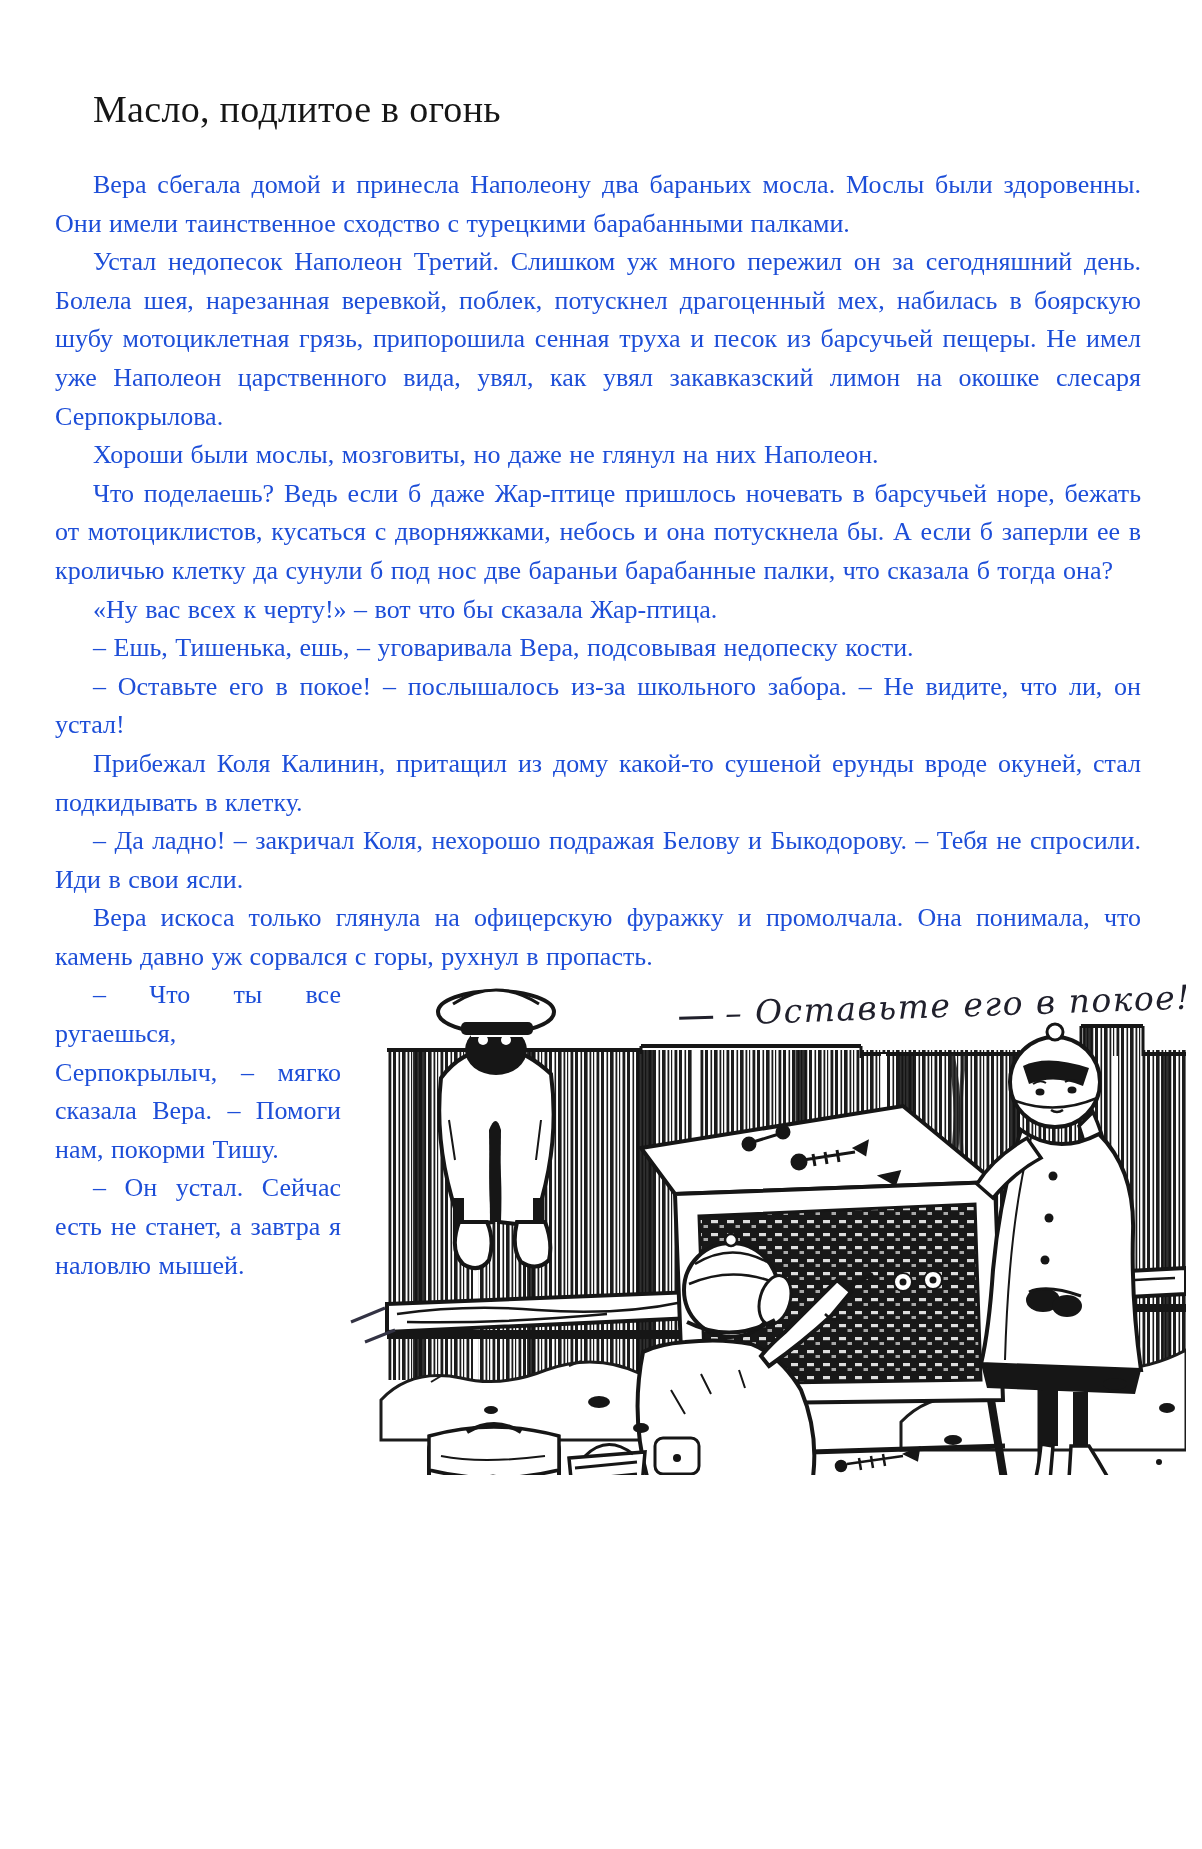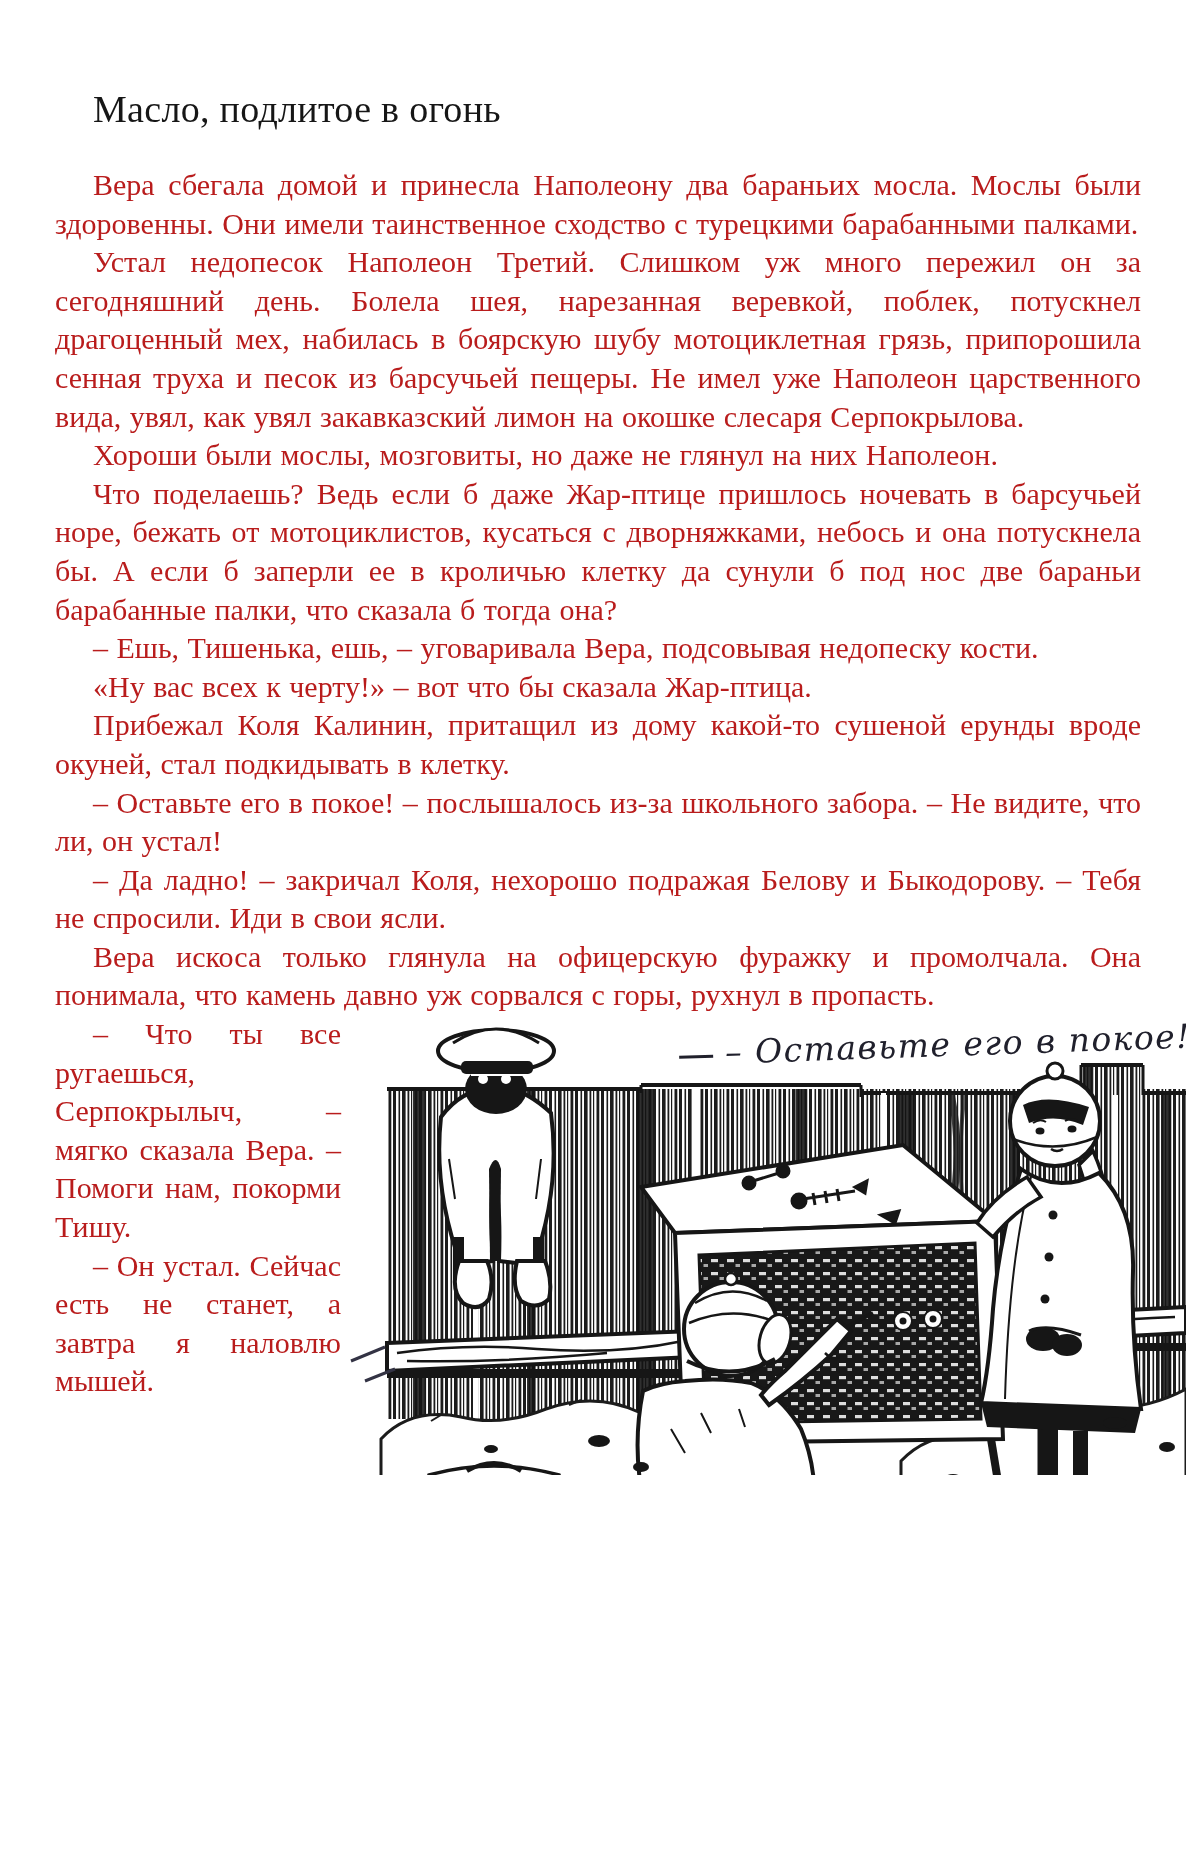--- a/index.html
+++ b/index.html
@@ -12,22 +12,22 @@
     color:#1a1a1a;
   }
   .content {
     position:absolute; left:55px; top:86px; width:1086px;
   }
   .chapter-title {
     font-size:38px; line-height:46px; font-weight:400;
     margin:0 0 34px 38px; letter-spacing:.3px; color:#161616;
   }
   p.body-par {
-    margin:0; font-size:30px; line-height:38.6px;
-    text-align:justify; text-indent:38px; color:#b91c1c;
+    margin:0; font-size:26px; line-height:38.6px;
+    text-align:justify; text-indent:38px; color:#1d4ed8;
     word-spacing:1px;
   }
   .wrap-section { margin-top:0; }
   .figure {
     float:right; width:845px; height:562px;
     margin:-6px -45px 0 0;
     position:relative;
   }
   .figure svg { position:absolute; left:0; top:0; }
   .page-number {
@@ -44,24 +44,24 @@
 
 <div id="page">
   <div class="content">
 
     <h1 class="chapter-title">Масло, подлитое в огонь</h1>
 
     <p class="body-par">Вера сбегала домой и принесла Наполеону два бараньих мосла. Мослы были здоровенны. Они имели таинственное сходство с турецкими барабанными палками.</p>
     <p class="body-par">Устал недопесок Наполеон Третий. Слишком уж много пережил он за сегодняшний день. Болела шея, нарезанная веревкой, поблек, потускнел драгоценный мех, набилась в боярскую шубу мотоциклетная грязь, припорошила сенная труха и песок из барсучьей пещеры. Не имел уже Наполеон царственного вида, увял, как увял закавказский лимон на окошке слесаря Серпокрылова.</p>
     <p class="body-par">Хороши были мослы, мозговиты, но даже не глянул на них Наполеон.</p>
     <p class="body-par">Что поделаешь? Ведь если б даже Жар-птице пришлось ночевать в барсучьей норе, бежать от мотоциклистов, кусаться с дворняжками, небось и она потускнела бы. А если б заперли ее в кроличью клетку да сунули б под нос две бараньи барабанные палки, что сказала б тогда она?</p>
+    <p class="body-par">«Ну вас всех к черту!» – вот что бы сказала Жар-птица.</p>
     <p class="body-par">– Ешь, Тишенька, ешь, – уговаривала Вера, подсовывая недопеску кости.</p>
-    <p class="body-par">«Ну вас всех к черту!» – вот что бы сказала Жар-птица.</p>
+    <p class="body-par">– Оставьте его в покое! – послышалось из-за школьного забора. – Не видите, что ли, он устал!</p>
     <p class="body-par">Прибежал Коля Калинин, притащил из дому какой-то сушеной ерунды вроде окуней, стал подкидывать в клетку.</p>
-    <p class="body-par">– Оставьте его в покое! – послышалось из-за школьного забора. – Не видите, что ли, он устал!</p>
     <p class="body-par">– Да ладно! – закричал Коля, нехорошо подражая Белову и Быкодорову. – Тебя не спросили. Иди в свои ясли.</p>
     <p class="body-par">Вера искоса только глянула на офицерскую фуражку и промолчала. Она понимала, что камень давно уж сорвался с горы, рухнул в пропасть.</p>
 
     <div class="wrap-section">
       <div class="figure">
         <svg width="845" height="562" viewBox="0 0 845 562" xmlns="http://www.w3.org/2000/svg">
           <defs>
             <pattern id="planks" patternUnits="userSpaceOnUse" width="26" height="340">
               <rect width="26" height="340" fill="#ffffff"></rect>
               <rect x="0" width="3" height="340" fill="#1c1c1c"></rect>

